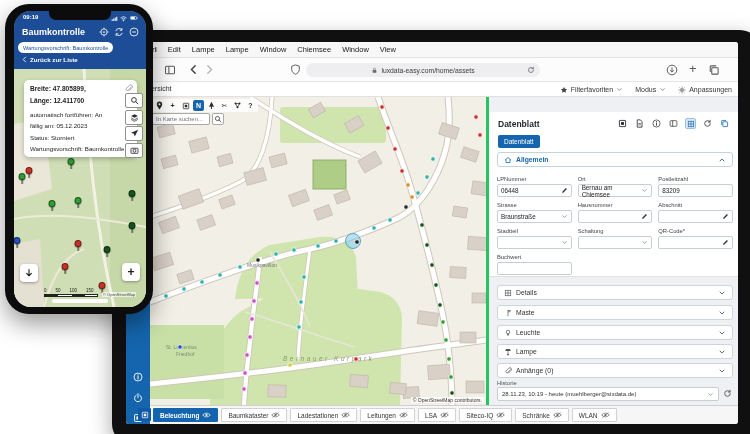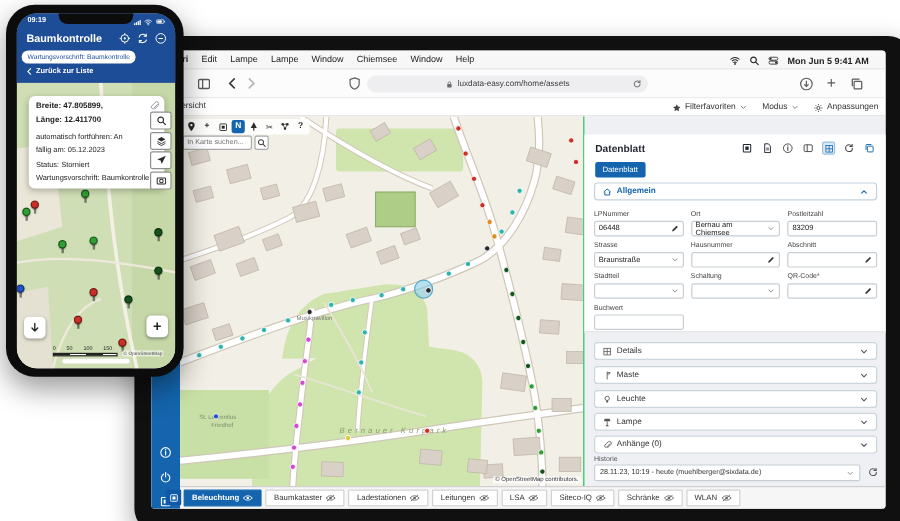--- a/index.html
+++ b/index.html
@@ -62,21 +62,21 @@
   .btab{height:14px;display:inline-flex;align-items:center;gap:3px;padding:0 6px;font-size:6.5px;
     background:#fff;border:1px solid #d2d2d2;border-radius:1px;color:#333;white-space:nowrap;}
   .btab.active{background:#1465ad;border-color:#1465ad;color:#fff;font-weight:bold;}
   .btab .ic{color:#666;}
   .btab.active .ic{color:#fff;}
   .blk-toggle{position:absolute;left:12px;top:366px;width:13px;height:13px;background:#0f59a8;
     border-radius:1px;display:flex;align-items:center;justify-content:center;color:#fff;z-index:6;}
 
   
   .panel{position:absolute;left:360px;top:55px;width:252px;height:308px;background:#eef0f3;
-    border-left:1px solid #22c55e;}
+    border-left:3px solid #22c55e;}
   .panel-sheet{position:absolute;left:0;top:15px;width:252px;height:165px;background:#fff;
     border-bottom:1px solid #e0e0e0;}
   .ptitle{position:absolute;left:9px;top:22px;font-size:8.5px;font-weight:bold;color:#1f2430;}
   .picons{position:absolute;right:8px;top:21px;display:flex;gap:6px;align-items:center;}
   .ph-ic{width:11px;height:11px;display:flex;align-items:center;justify-content:center;color:#444;}
   .ph-ic.dark{color:#1f2430;}
   .ph-ic.blue{color:#1465ad;}
   .ph-ic.active{background:#d9e7f6;border:1px solid #9cc0e0;border-radius:2px;color:#1465ad;}
   .ptab{position:absolute;left:9px;top:38px;height:13px;padding:0 6px;background:#1465ad;color:#fff;
     font-size:6.5px;display:inline-flex;align-items:center;border-radius:2px;}
@@ -311,33 +311,21 @@
 
     <div class="menubar">
       <div class="mitems">
         <span class="mitem app">Safari</span>
         <span class="mitem">Edit</span>
         <span class="mitem">Lampe</span>
         <span class="mitem">Lampe</span>
         <span class="mitem">Window</span>
         <span class="mitem">Chiemsee</span>
         <span class="mitem">Window</span>
-        <span class="mitem">Help</span>
-      </div>
-      <div class="mright">
-        <svg class="ic" width="9" height="9">
-            <use href="#i-wifi"></use>
-          </svg>
-        <svg class="ic" width="9" height="9">
-            <use href="#i-search"></use>
-          </svg>
-        <svg class="ic" width="9" height="9">
-            <use href="#i-cc"></use>
-          </svg>
-        <span class="mclock">Mon Jun 5 9:41 AM</span>
+        <span class="mitem">View</span>
       </div>
     </div>
 
     <div class="toolbar">
       <svg class="ic tbtn" style="left:38px;top:6px" width="12" height="12">
           <use href="#i-sidebar"></use>
         </svg>
       <svg class="ic tbtn" style="left:62px;top:6px;color:#3c3c3c" width="11" height="11">
           <use href="#i-back"></use>
         </svg>

